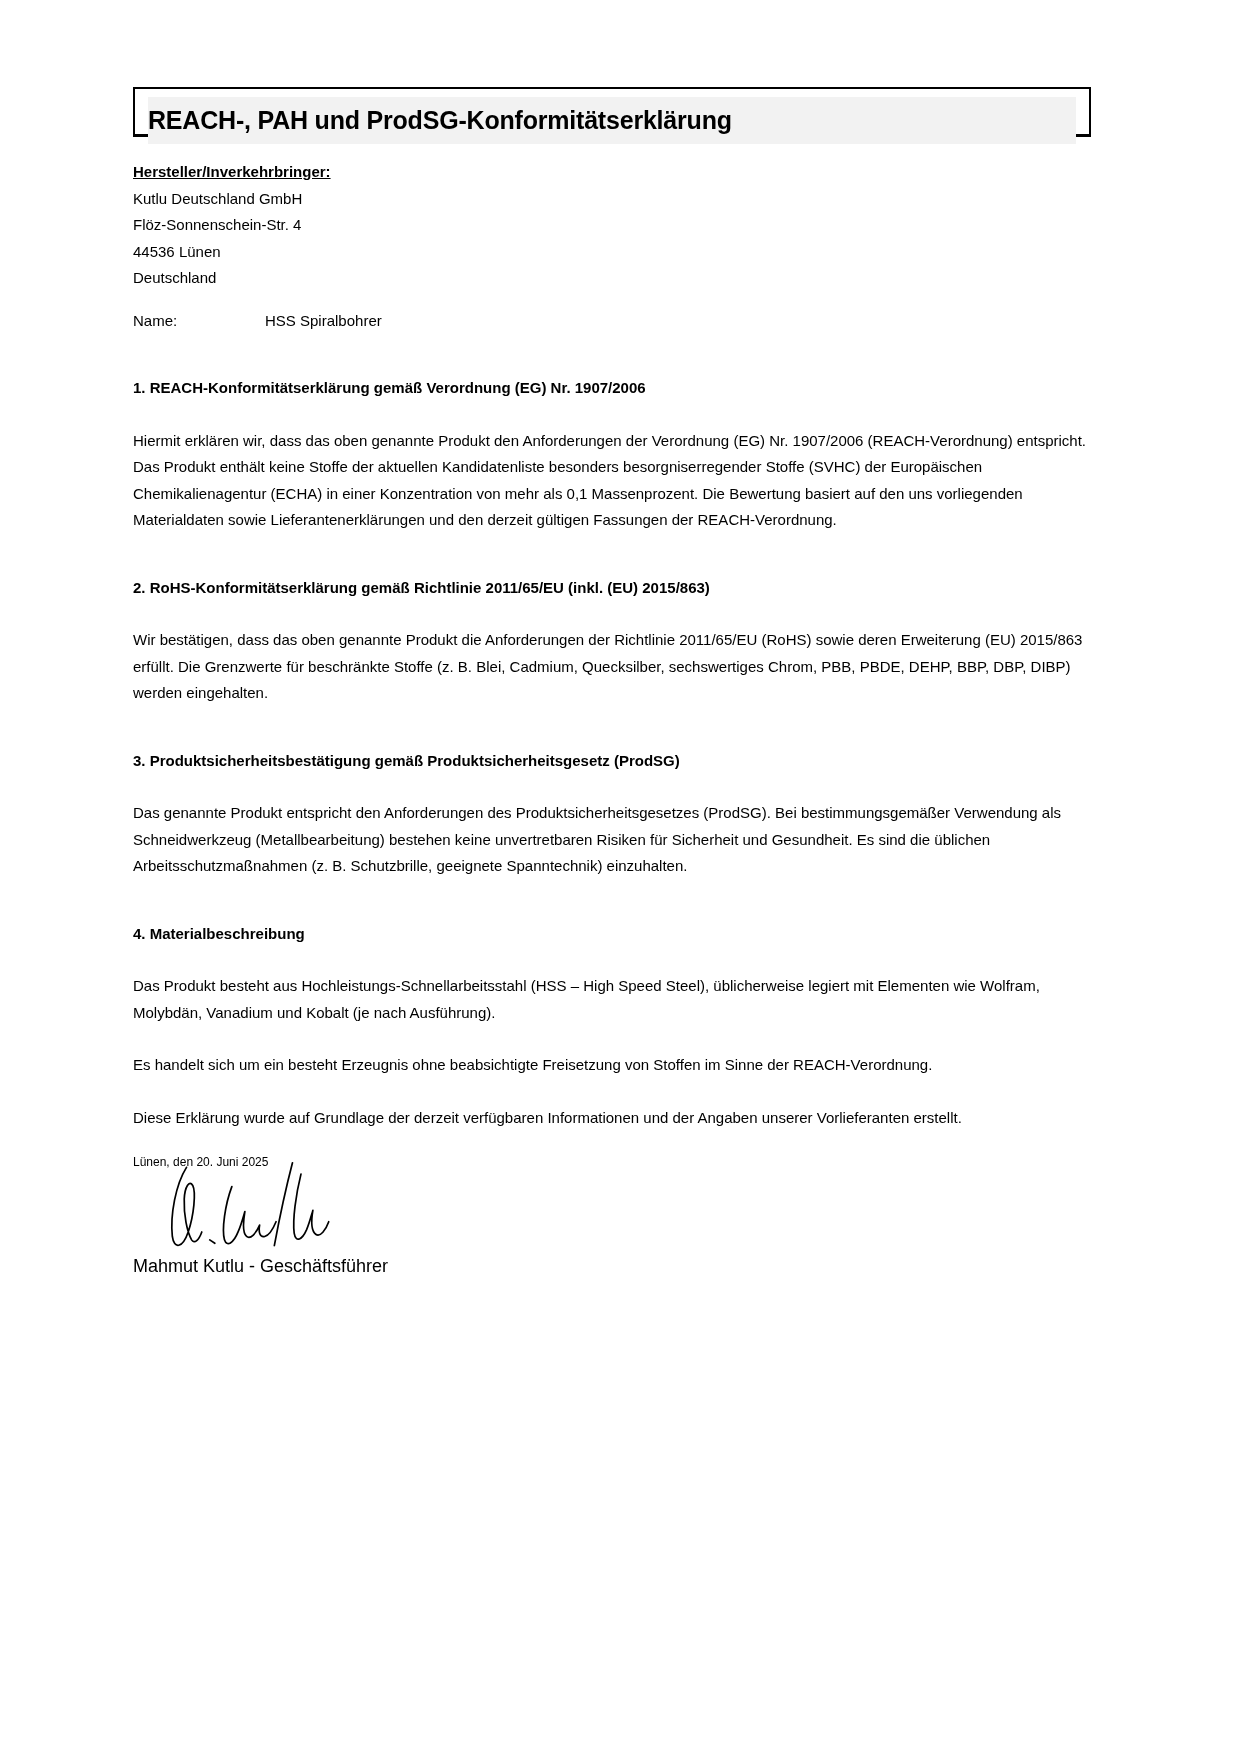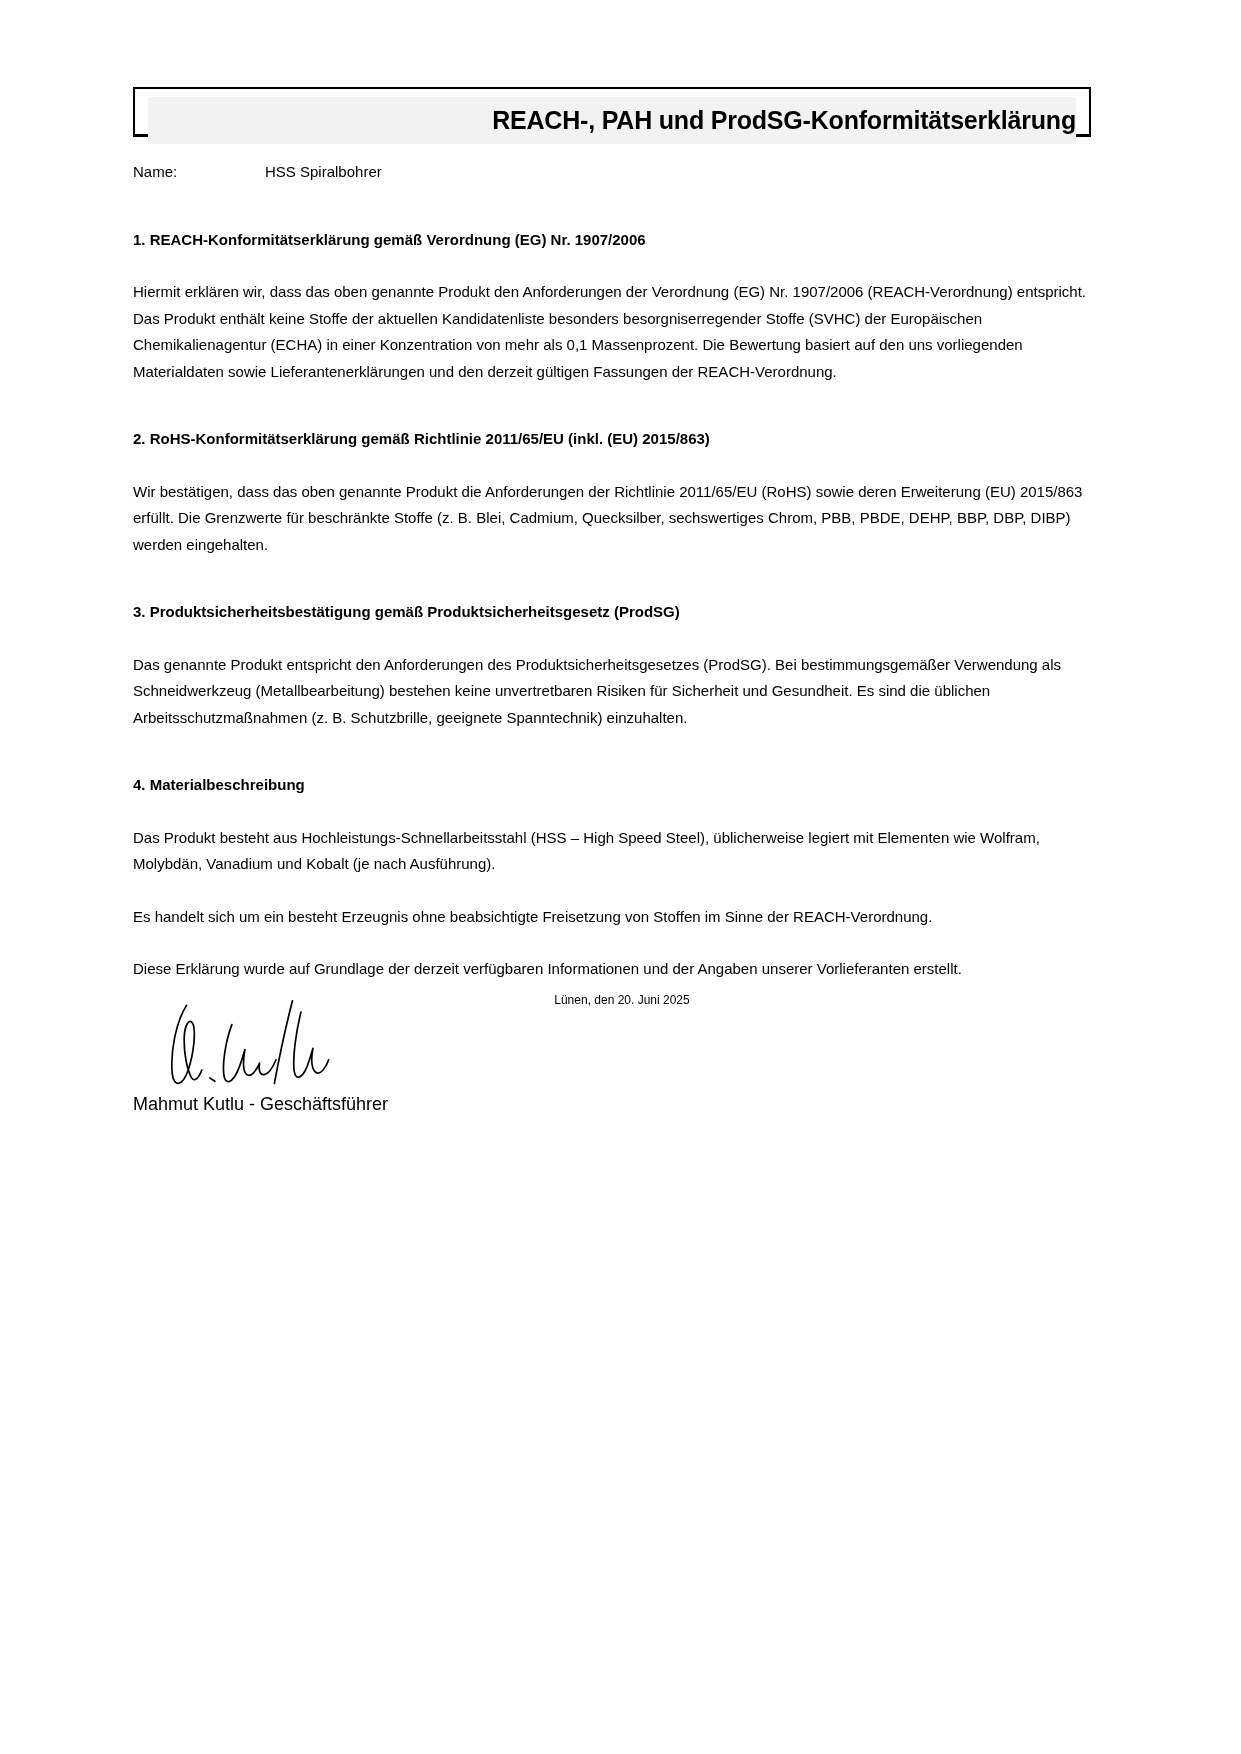--- a/index.html
+++ b/index.html
@@ -28,21 +28,21 @@
   }
   .title-bar {
     position: absolute;
     left: 13px;
     right: 13px;
     top: 8px;
     height: 47px;
     background: #f2f2f2;
     display: flex;
     align-items: center;
-    justify-content: flex-end;
+    justify-content: flex-start;
   }
   .title-bar h1 {
     font-size: 25px;
     font-weight: bold;
     letter-spacing: -0.2px;
     white-space: nowrap;
   }
 
   .content {
     margin-top: 22px;
@@ -71,24 +71,23 @@
   }
   .para {
     margin-bottom: 26px;
   }
   .para:last-child { margin-bottom: 0; }
 
   .sig-block {
     margin-top: 0;
   }
   .place-date {
-    margin-top: 8px;
+    margin-top: 22px;
     font-size: 12px;
     line-height: 18px;
-    text-align: center;
   }
   .signature-svg {
     display: block;
     margin-left: 28px;
     margin-top: -14px;
   }
   .signature-svg path {
     fill: none;
     stroke: #000000;
     stroke-width: 3;
@@ -107,20 +106,27 @@
 <div class="page">
 
   <div class="title-box">
     <div class="title-bar">
       <h1>REACH-, PAH und ProdSG-Konformitätserklärung</h1>
     </div>
   </div>
 
   <div class="content">
 
+    <div class="mfr-block">
+      <div class="mfr-heading">Hersteller/Inverkehrbringer:</div>
+      <div>Kutlu Deutschland GmbH</div>
+      <div>Flöz-Sonnenschein-Str. 4</div>
+      <div>44536 Lünen</div>
+      <div>Deutschland</div>
+    </div>
 
     <div class="product-block">
       <div class="kv-row">
         <span class="kv-label">Name:</span><span>HSS Spiralbohrer</span>
       </div>
     </div>
 
     <div>
       <div class="section-heading">1. REACH-Konformitätserklärung gemäß Verordnung (EG) Nr. 1907/2006</div>
       <p class="para">Hiermit erklären wir, dass das oben genannte Produkt den Anforderungen der Verordnung (EG) Nr. 1907/2006 (REACH-Verordnung) entspricht. Das Produkt enthält keine Stoffe der aktuellen Kandidatenliste besonders besorgniserregender Stoffe (SVHC) der Europäischen Chemikalienagentur (ECHA) in einer Konzentration von mehr als 0,1 Massenprozent. Die Bewertung basiert auf den uns vorliegenden Materialdaten sowie Lieferantenerklärungen und den derzeit gültigen Fassungen der REACH-Verordnung.</p>

